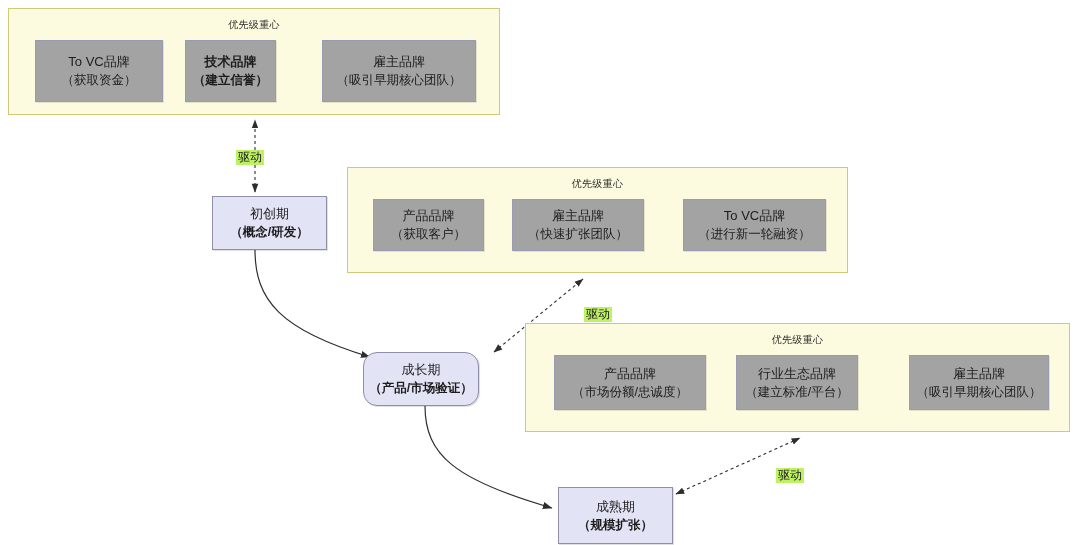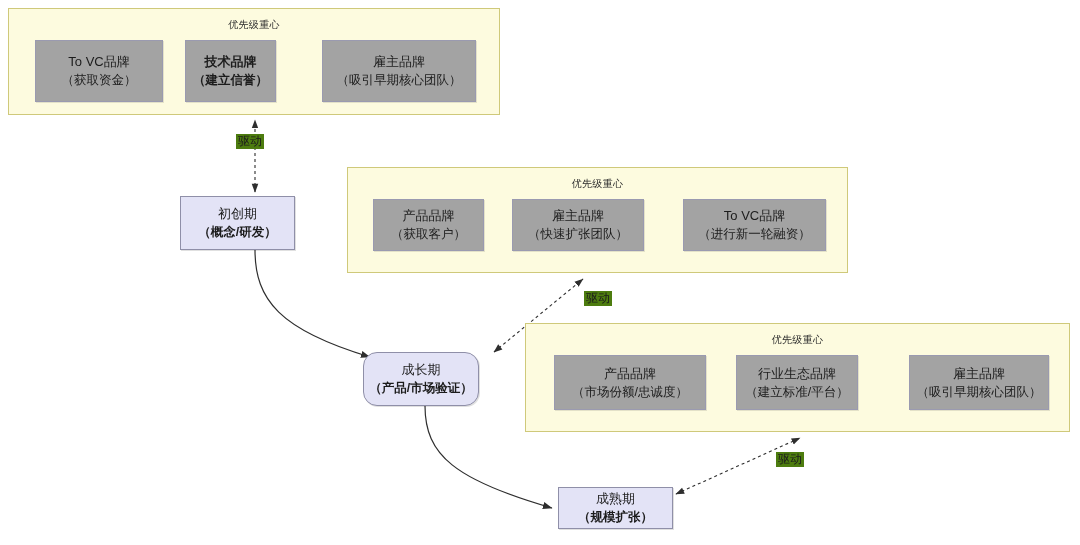--- a/index.html
+++ b/index.html
@@ -93,23 +93,24 @@
     white-space: nowrap;
     font-weight: bold;
   }
 
   
   .edge-label {
     position: absolute;
     font-size: 12px;
     line-height: 15px;
     color: #1c1c1c;
-    background: #4d7c0f;
+    background: #bef264;
     padding: 0 2px;
     white-space: nowrap;
+    margin-top: 16px;
   }
 </style>
 </head>
 <body>
 
 <svg id="canvas" viewBox="0 0 1080 545">
   <defs>
     <marker id="arrow-end" markerWidth="9" markerHeight="9" refX="7.6" refY="3.6" orient="auto" markerUnits="strokeWidth">
       <path d="M0,0.6 L8,3.6 L0,6.6 z" fill="#2e2e2e"></path>
     </marker>
@@ -179,31 +180,31 @@
     <span class="line1">行业生态品牌</span>
     <span class="line2">（建立标准/平台）</span>
   </div>
 
   <div class="brand-box" style="left:383px; top:31px; width:140px; height:55px;">
     <span class="line1">雇主品牌</span>
     <span class="line2">（吸引早期核心团队）</span>
   </div>
 </div>
 
-<div class="stage-node" style="left:180px; top:196px; width:115px; height:54px;">
+<div class="stage-node" style="left:212px; top:196px; width:115px; height:54px;">
   <span class="line1">初创期</span>
   <span class="line2">（概念/研发）</span>
 </div>
 
 <div class="stage-node" style="left:363px; top:352px; width:116px; height:54px;border-radius:14px;">
   <span class="line1">成长期</span>
   <span class="line2">（产品/市场验证）</span>
 </div>
 
-<div class="stage-node" style="left:558px; top:487px; width:115px; height:42px;">
+<div class="stage-node" style="left:558px; top:487px; width:115px; height:57px;">
   <span class="line1">成熟期</span>
   <span class="line2">（规模扩张）</span>
 </div>
 
 <div class="edge-label" style="left:236px; top:134px;">驱动</div>
 
 <div class="edge-label" style="left:584px; top:291px;">驱动</div>
 
 <div class="edge-label" style="left:776px; top:452px;">驱动</div>
 

